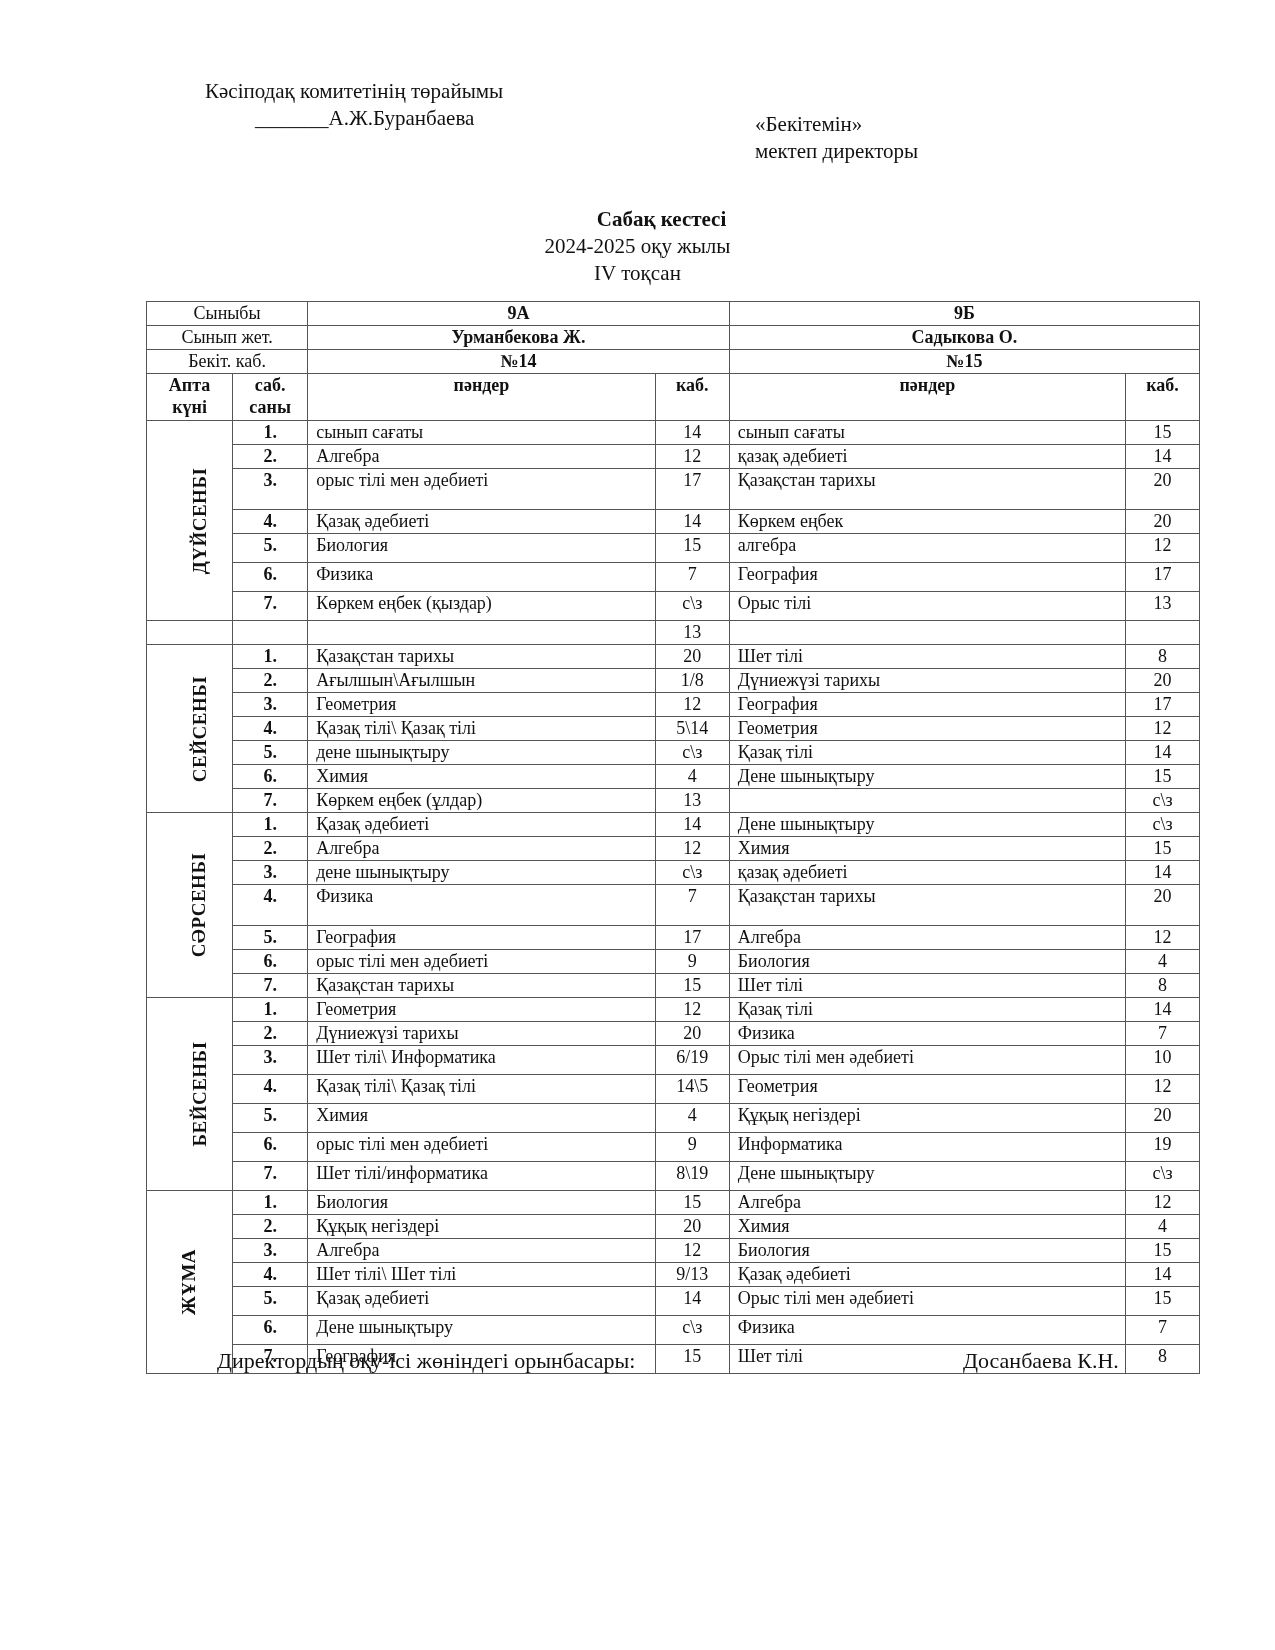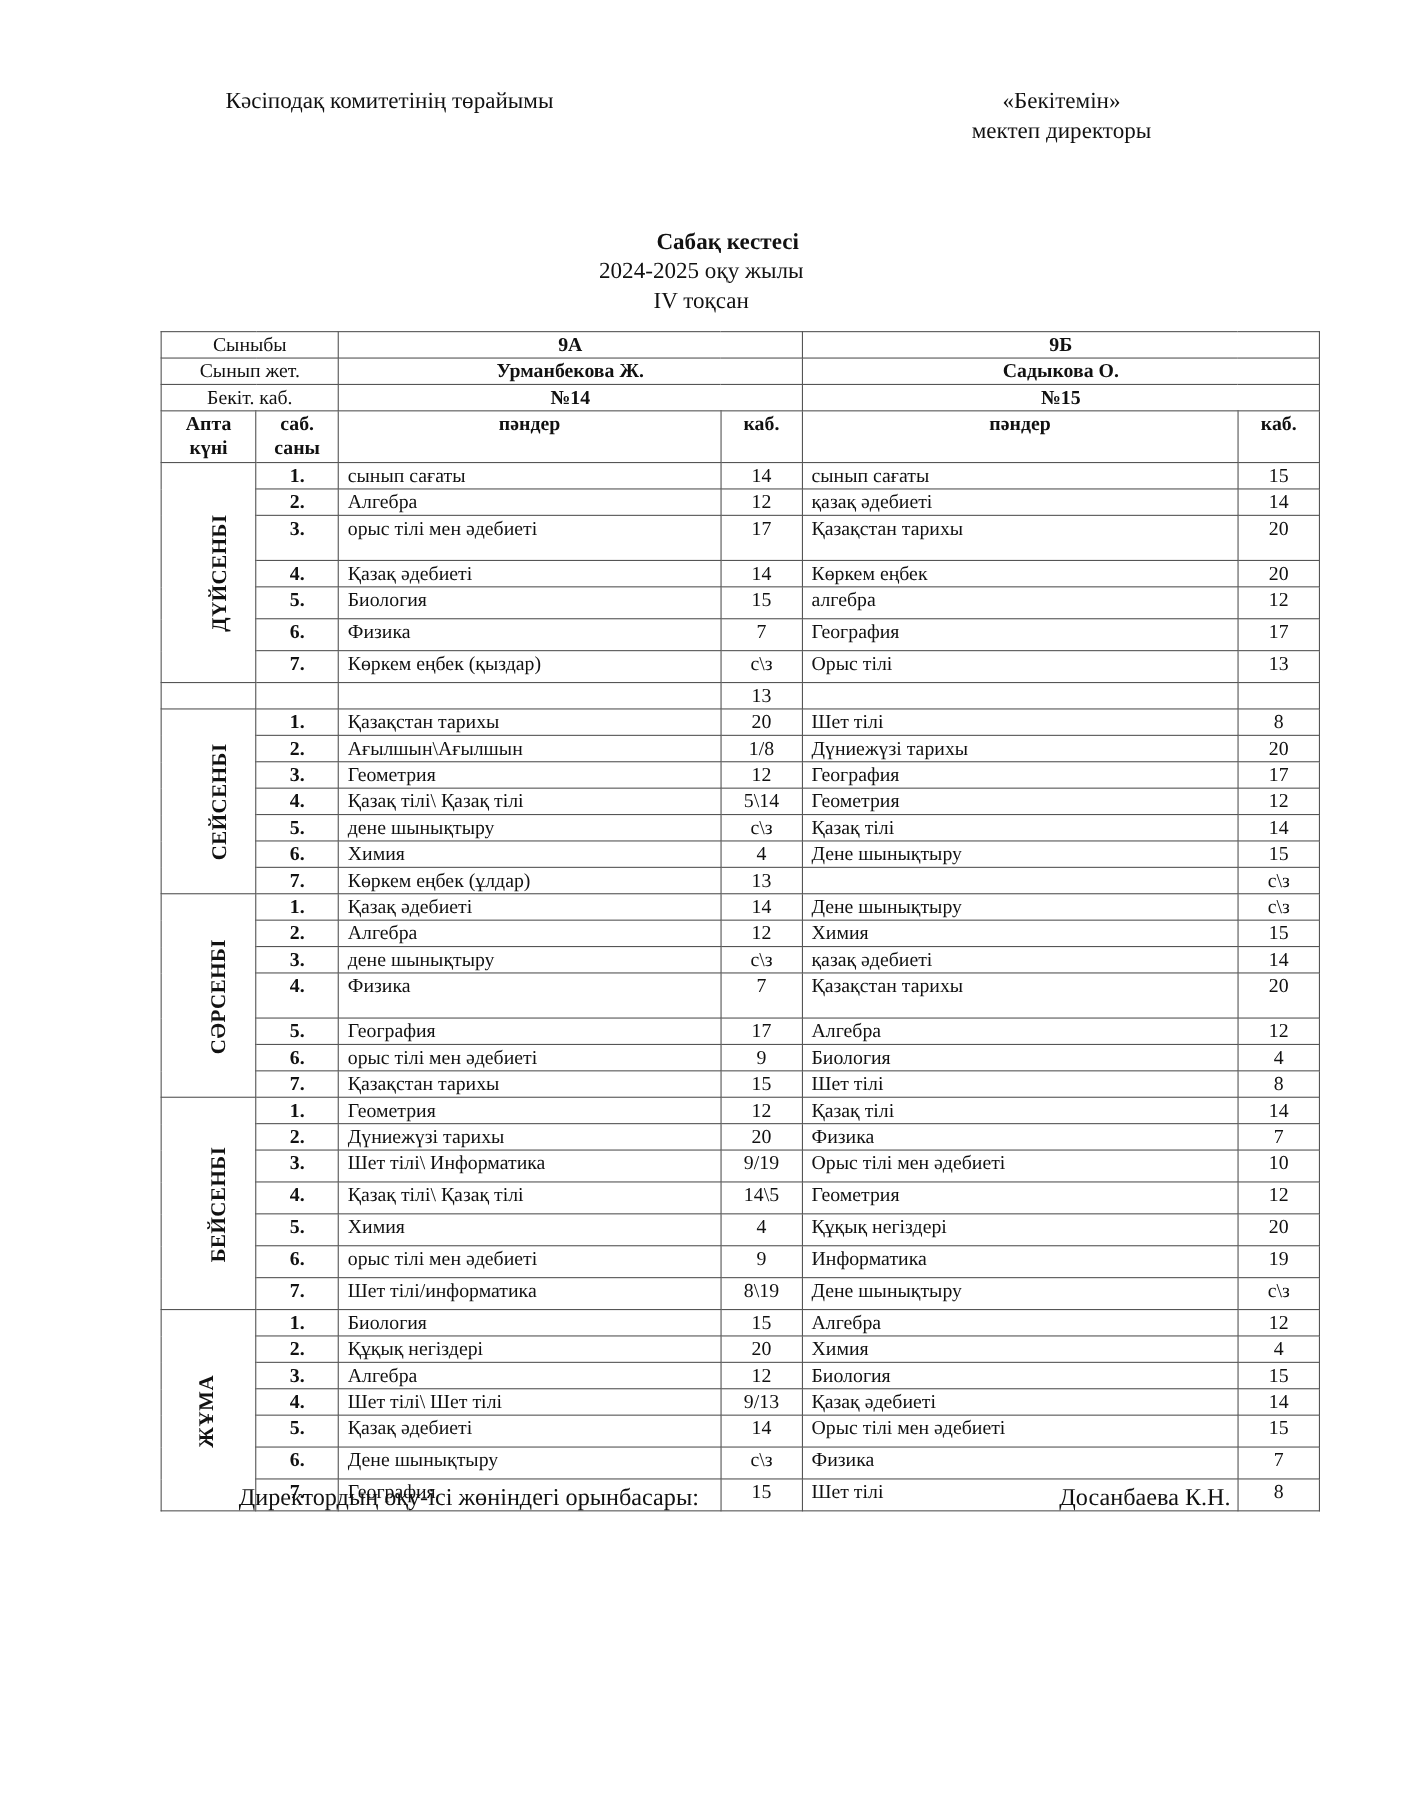--- a/index.html
+++ b/index.html
@@ -1,21 +1,21 @@
 <!DOCTYPE html>
 <html><head>
 <meta charset="utf-8">
 <style>
   html, body { margin:0; padding:0; background:#fff; }
   body { width:1275px; height:1650px; position:relative; font-family:"Liberation Serif", serif; color:#111; }
   .approve { position:absolute; top:78px; font-size:21px; line-height:27px; }
   .approve.left { left:205px; width:360px; text-align:right; }
   .approve.left .l2 { text-align:left; }
   .approve.left .l3 { text-align:left; padding-left:50px; }
-  .approve.right { right:100px; width:420px; text-align:center; }
+  .approve.right { right:100px; width:420px; text-align:left;margin-top:33px; }
   .approve .line { display:block; white-space:pre; }
   .titles { position:absolute; top:206px; left:0; width:1275px; text-align:center; font-size:21px; line-height:27px; }
   .titles .main { font-weight:bold;padding-left:48px; }
   table.sched { position:absolute; top:301px; left:146px; width:1054px; border-collapse:collapse; font-size:18px; table-layout:fixed; }
   table.sched td { border:1.5px solid #555; padding:0 8px; height:23px; line-height:22px; vertical-align:top; }
   .c { text-align:center; }
   .b { font-weight:bold; }
   .num { text-align:center; font-weight:bold; }
   .day { text-align:center; vertical-align:middle !important; position:relative; padding:0 !important; }
   .day span { display:inline-block; transform:rotate(-90deg); font-weight:bold; font-size:19px; white-space:nowrap; letter-spacing:0.5px; }
@@ -23,20 +23,21 @@
   tr.mid td { height:28px; }
   .footer { position:absolute; top:1348px; font-size:22px;text-align:center; }
   .footer.left { left:217px; }
   .footer.right { left:963px; }
 </style>
 </head>
 <body>
 
 <div class="approve left">
   <span class="line l2">Кәсіподақ комитетінің төрайымы</span>
+  <span class="line l3">_______А.Ж.Буранбаева</span>
 </div>
 
 <div class="approve right">
   <span class="line">«Бекітемін»</span>
   <span class="line">мектеп директоры</span>
 </div>
 
 <div class="titles">
   <div class="main">Сабақ кестесі</div>
   <div>2024-2025 оқу жылы</div>
@@ -245,21 +246,21 @@
       <tr>
         <td class="num">2.</td>
         <td>Дүниежүзі тарихы</td>
         <td class="c">20</td>
         <td>Физика</td>
         <td class="c">7</td>
       </tr>
       <tr class="mid">
         <td class="num">3.</td>
         <td>Шет тілі\ Информатика</td>
-        <td class="c">9/19</td>
+        <td class="c">6/19</td>
         <td>Орыс тілі мен әдебиеті</td>
         <td class="c">10</td>
       </tr>
       <tr class="mid">
         <td class="num">4.</td>
         <td>Қазақ тілі\ Қазақ тілі</td>
         <td class="c">14\5</td>
         <td>Геометрия</td>
         <td class="c">12</td>
       </tr>

